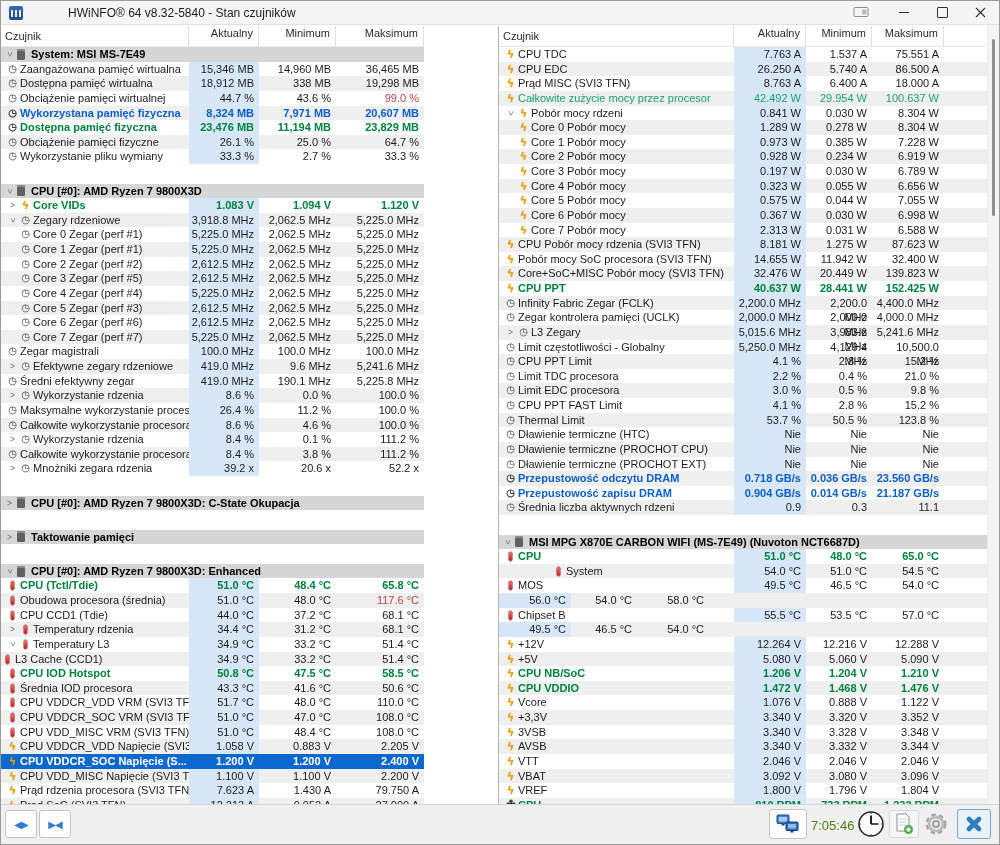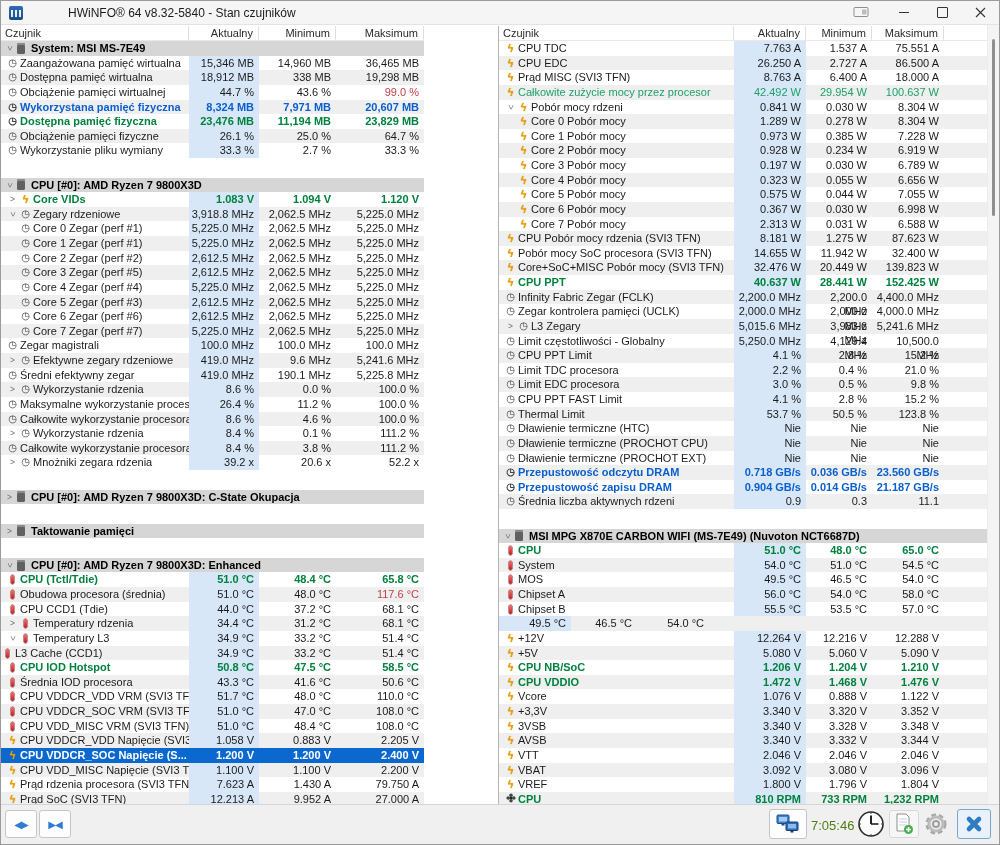--- a/index.html
+++ b/index.html
@@ -21,21 +21,21 @@
   .cap-min{left:884px;width:38px;}
   .cap-max{left:922px;width:38px;}
   .cap-close{left:960px;width:39px;}
   .minbar{width:10px;height:1px;background:#333;}
   .maxbox{width:9px;height:9px;border:1px solid #333;border-radius:1px;}
   
   .main{position:absolute;top:23px;left:0;right:0;bottom:39px;background:#fff;}
   .panel{position:absolute;top:2px;font-size:11px;color:#1b1b1b;}
   .p-left{left:0;width:423px;}
   .p-right{left:497px;width:491px;border-left:1px solid #b3b3b3;box-sizing:border-box;}
-  .phead{display:flex;height:15px;line-height:15px;color:#2b2b2b;background:#fff;}
+  .phead{display:flex;height:21px;line-height:15px;color:#2b2b2b;background:#fff;}
   .phead>div{box-sizing:border-box;border-right:1px solid #e0e0e0;border-bottom:1px solid #e9e9e9;}
   .h-label{padding-left:4px;text-align:left;}
   .h-num{text-align:right;padding-right:5px;}
   .row{display:flex;height:14.64px;line-height:14.6px;background:#fff;}
   .row.alt{background:#efefef;}
   .gaprow{height:19.5px;background:#fff;}
   .sec{display:flex;align-items:center;height:14.64px;line-height:14.6px;background:#d6d6d6;
     padding-left:2px;}
   .sec .lbl{font-weight:bold;color:#000;white-space:nowrap;overflow:hidden;}
   .dev{width:8px;height:11px;background:#616161;border-radius:1.5px;margin:0 5px 0 1px;flex:none;
@@ -553,21 +553,21 @@
           <div class="c-mi">1.537 A</div>
           <div class="c-mx">75.551 A</div>
           <div class="c-sp"></div>
         </div>
         <div class="row alt">
           <div class="c-label" style="padding-left: 5px;">
             <span class="ic ic-blt">ϟ</span>
             <span class="lbl">CPU EDC</span>
           </div>
           <div class="c-a">26.250 A</div>
-          <div class="c-mi">2.727 A</div>
+          <div class="c-mi">5.740 A</div>
           <div class="c-mx">86.500 A</div>
           <div class="c-sp"></div>
         </div>
         <div class="row">
           <div class="c-label" style="padding-left: 5px;">
             <span class="ic ic-blt">ϟ</span>
             <span class="lbl">Prąd MISC (SVI3 TFN)</span>
           </div>
           <div class="c-a">8.763 A</div>
           <div class="c-mi">6.400 A</div>
@@ -876,44 +876,40 @@
           <div class="c-label" style="padding-left: 5px;">
             <span class="ic ic-tmp"></span>
             <span class="lbl">CPU</span>
           </div>
           <div class="c-a">51.0 °C</div>
           <div class="c-mi">48.0 °C</div>
           <div class="c-mx">65.0 °C</div>
           <div class="c-sp"></div>
         </div>
         <div class="row alt">
-          <div class="c-label" style="padding-left: 5px;">
+          <div class="c-label" style="padding-left: 5px; margin-left: 48px;">
             <span class="ic ic-tmp"></span>
             <span class="lbl">System</span>
           </div>
           <div class="c-a">54.0 °C</div>
           <div class="c-mi">51.0 °C</div>
           <div class="c-mx">54.5 °C</div>
           <div class="c-sp"></div>
         </div>
         <div class="row">
           <div class="c-label" style="padding-left: 5px;">
             <span class="ic ic-tmp"></span>
             <span class="lbl">MOS</span>
           </div>
           <div class="c-a">49.5 °C</div>
           <div class="c-mi">46.5 °C</div>
           <div class="c-mx">54.0 °C</div>
           <div class="c-sp"></div>
         </div>
         <div class="row alt">
-          <div class="c-label" style="padding-left: 5px;">
-            <span class="ic ic-tmp"></span>
-            <span class="lbl">Chipset A</span>
-          </div>
           <div class="c-a">56.0 °C</div>
           <div class="c-mi">54.0 °C</div>
           <div class="c-mx">58.0 °C</div>
           <div class="c-sp"></div>
         </div>
         <div class="row">
           <div class="c-label" style="padding-left: 5px;">
             <span class="ic ic-tmp"></span>
             <span class="lbl">Chipset B</span>
           </div>

